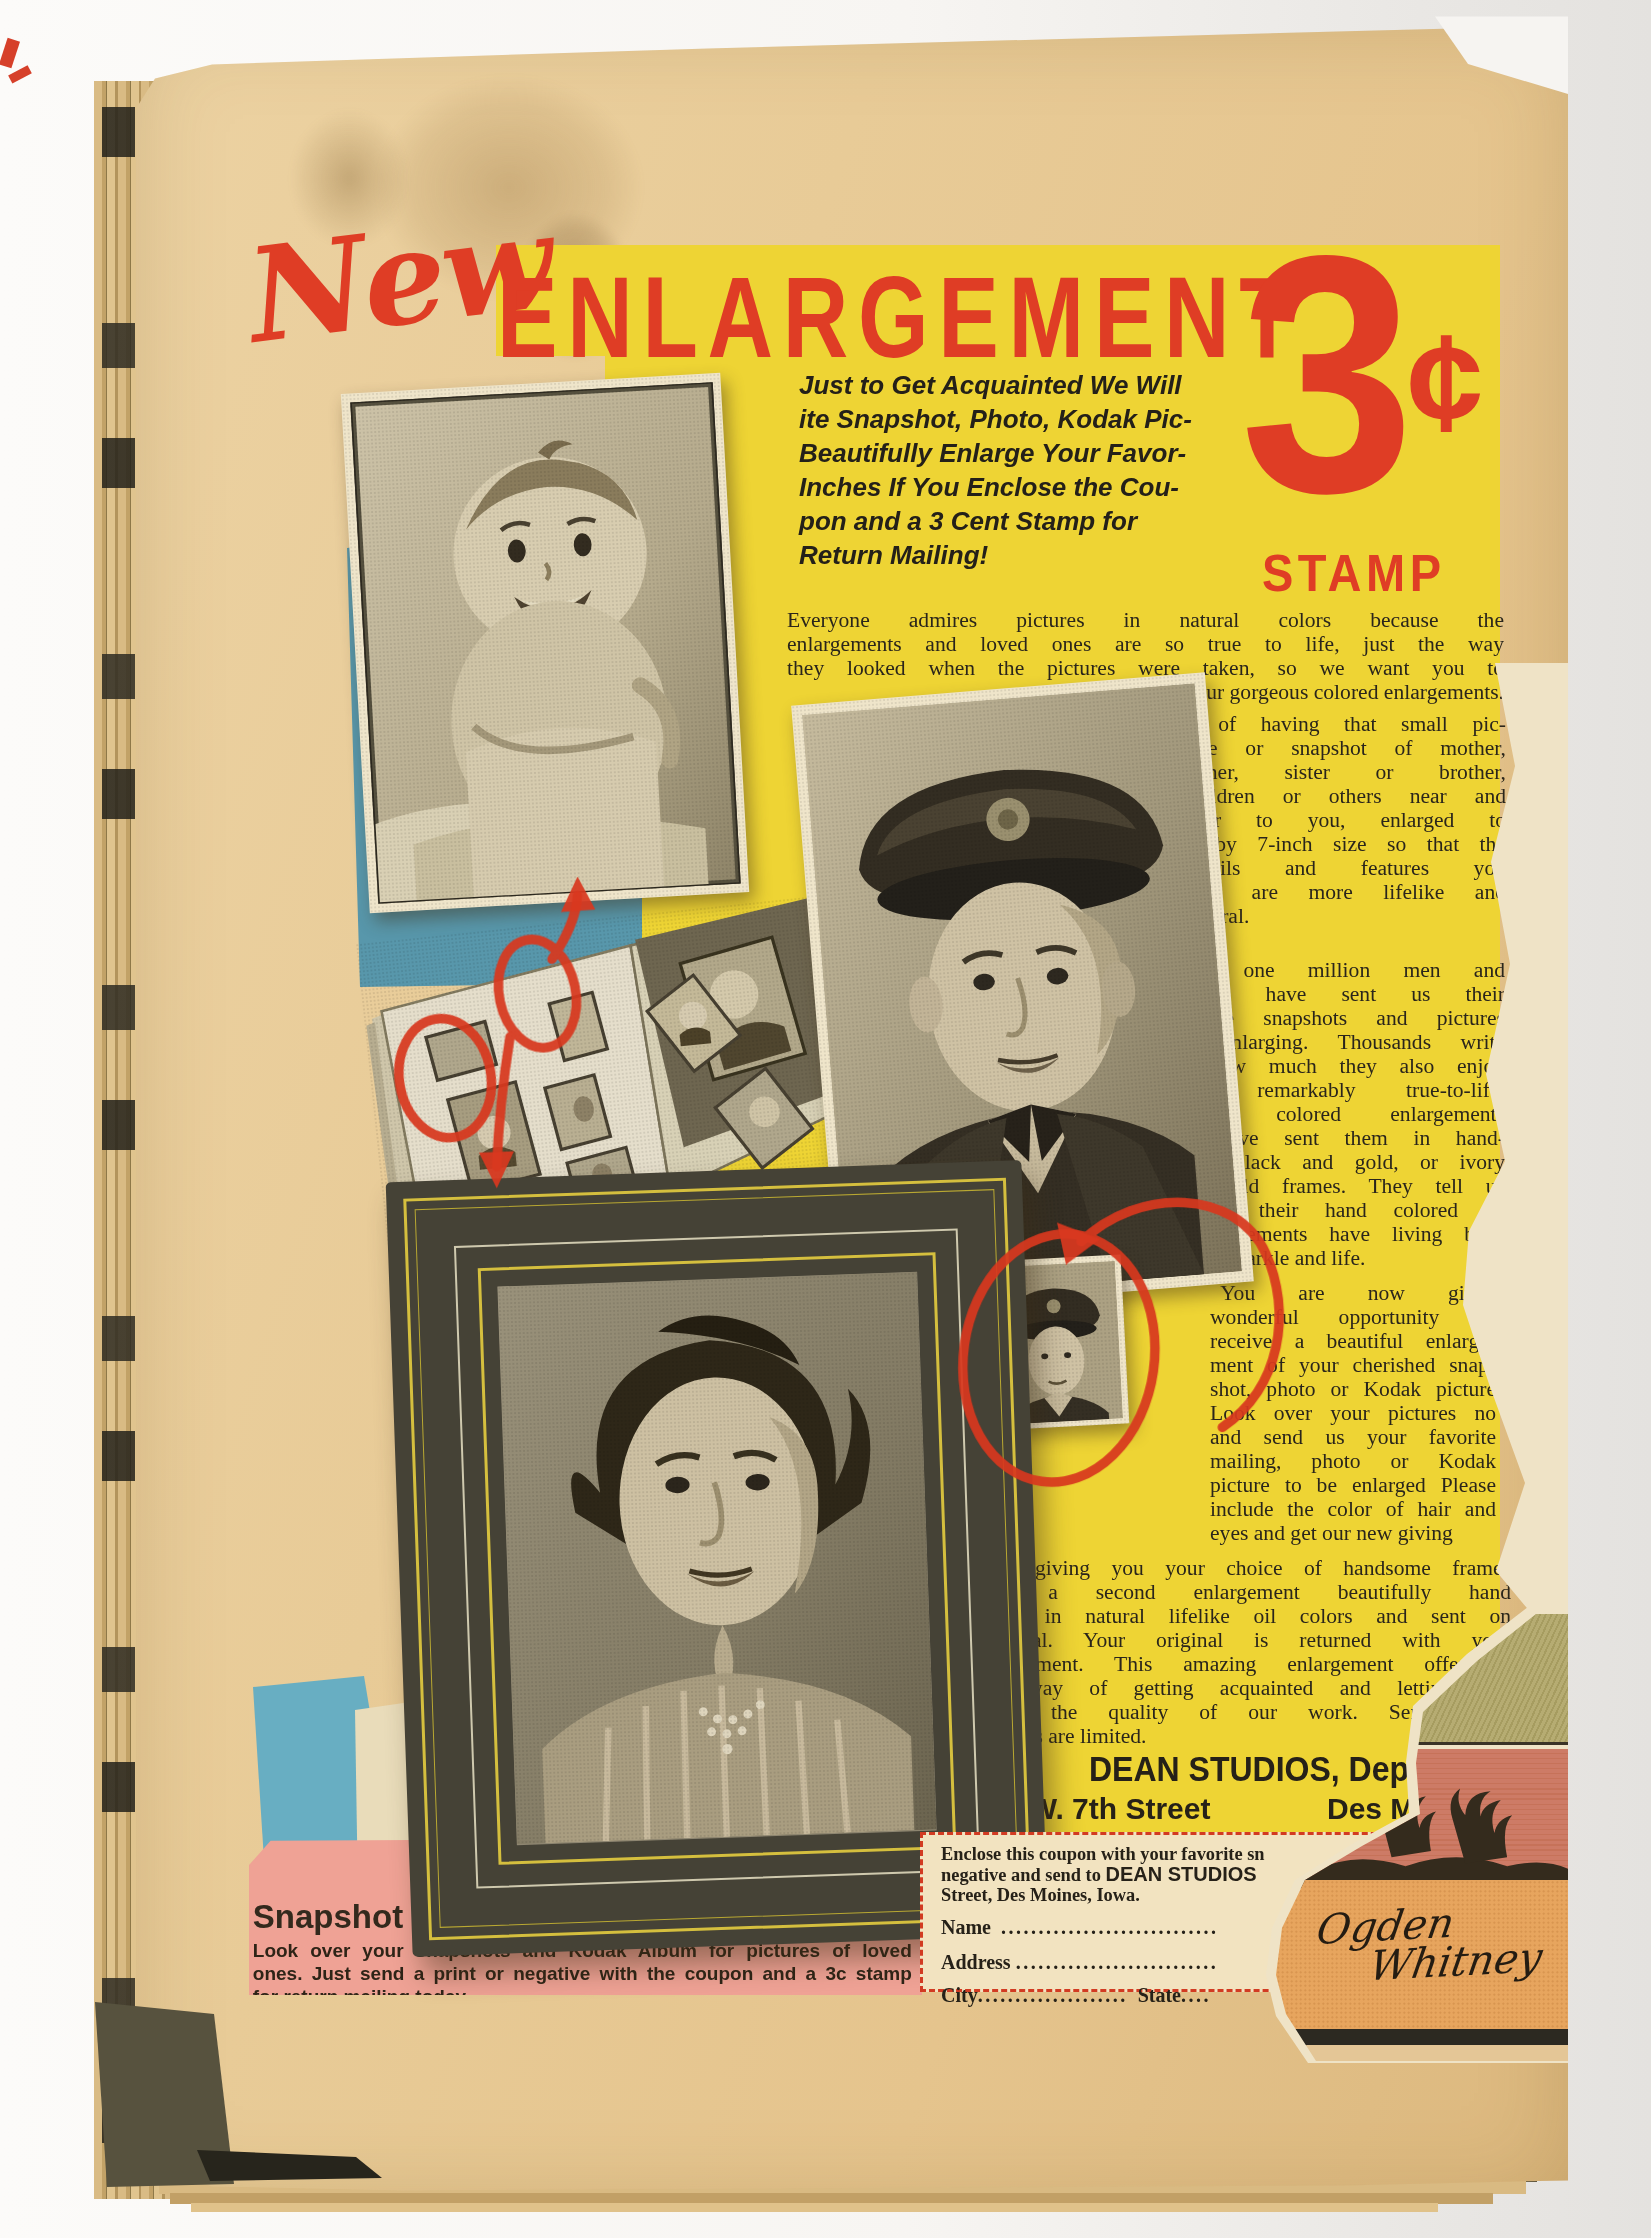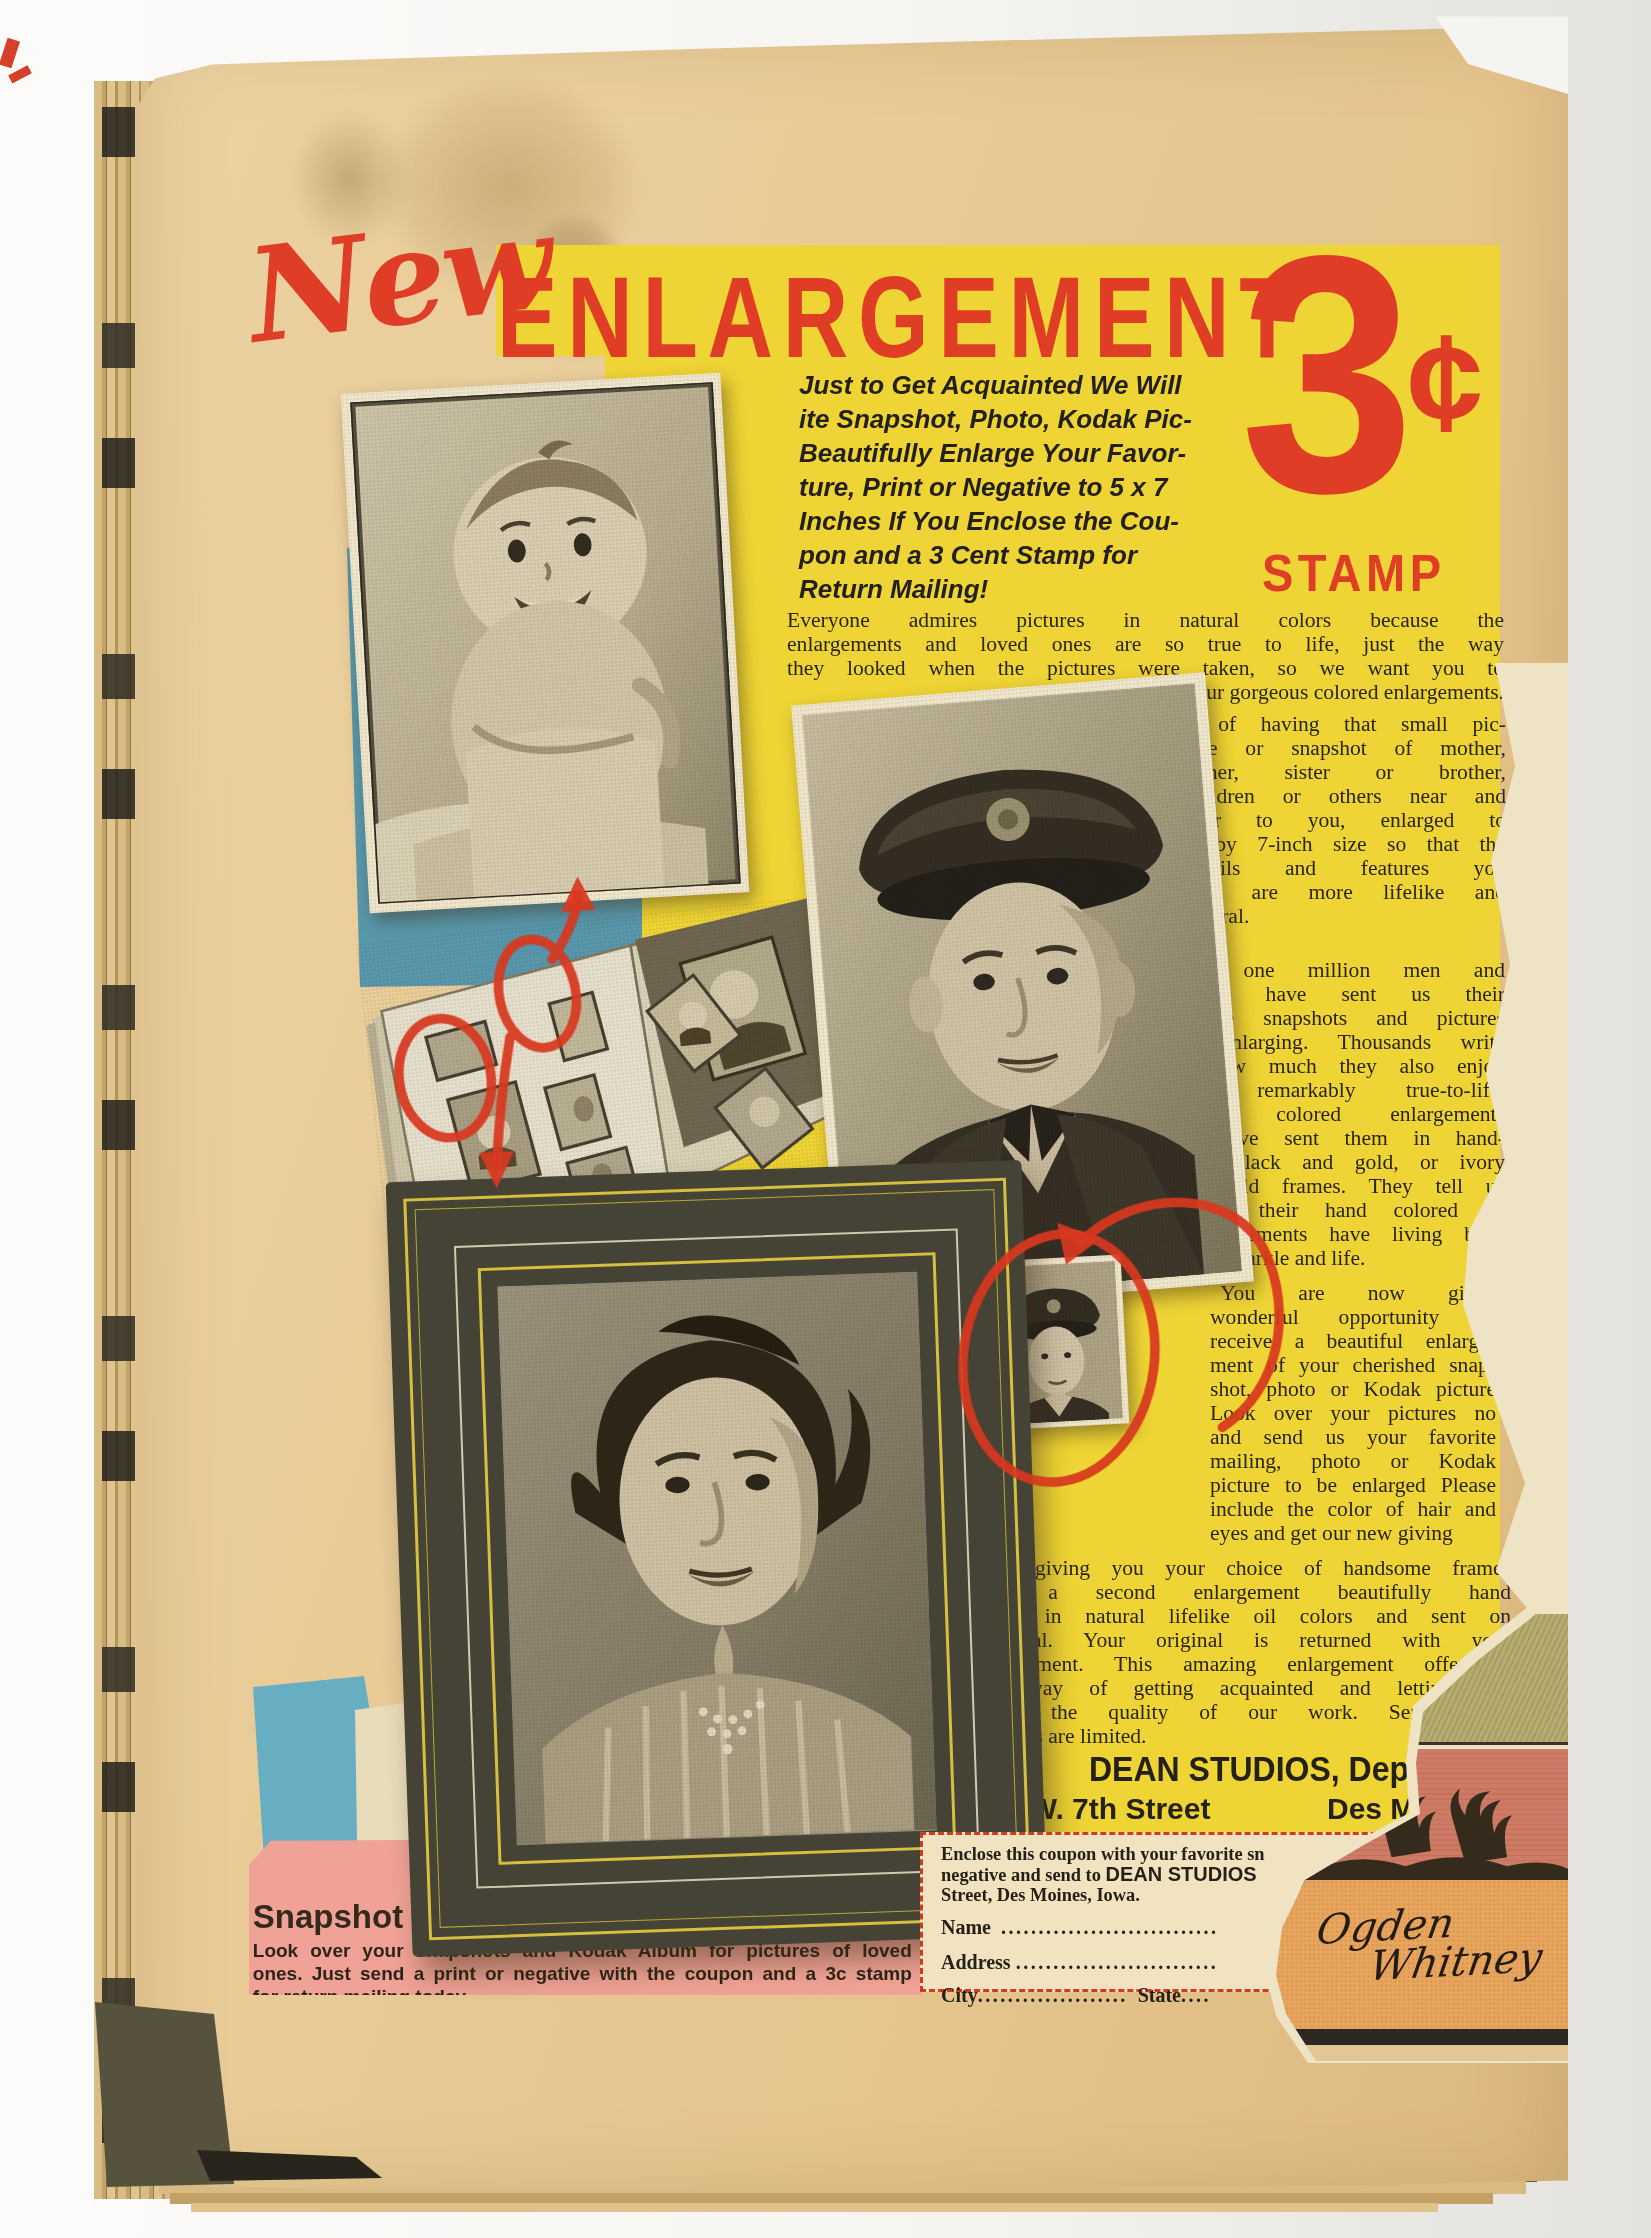--- a/index.html
+++ b/index.html
@@ -159,21 +159,20 @@
   <div class="abs hl-new">New</div>
   <div class="abs hl-main">ENLARGEMENT</div>
   <div class="abs hl-3">3</div>
   <div class="abs hl-cent">¢</div>
   <div class="abs hl-stamp">STAMP</div>
 
   <div class="tblock intro">
       <div class="line">Just to Get Acquainted We Will</div>
       <div class="line">ite Snapshot, Photo, Kodak Pic-</div>
       <div class="line">Beautifully Enlarge Your Favor-</div>
-      <div class="line">ture, Print or Negative to 5 x 7</div>
       <div class="line">Inches If You Enclose the Cou-</div>
       <div class="line">pon and a 3 Cent Stamp for</div>
       <div class="line">Return Mailing!</div>
     </div>
   <div class="tblock para1-main">
       <div class="line">Everyone admires pictures in natural colors because the</div>
       <div class="line">enlargements and loved ones are so true to life, just the way</div>
       <div class="line">they looked when the pictures were taken, so we want you to</div>
       <div class="line">know also about our gorgeous colored enlargements.</div>
     </div>

